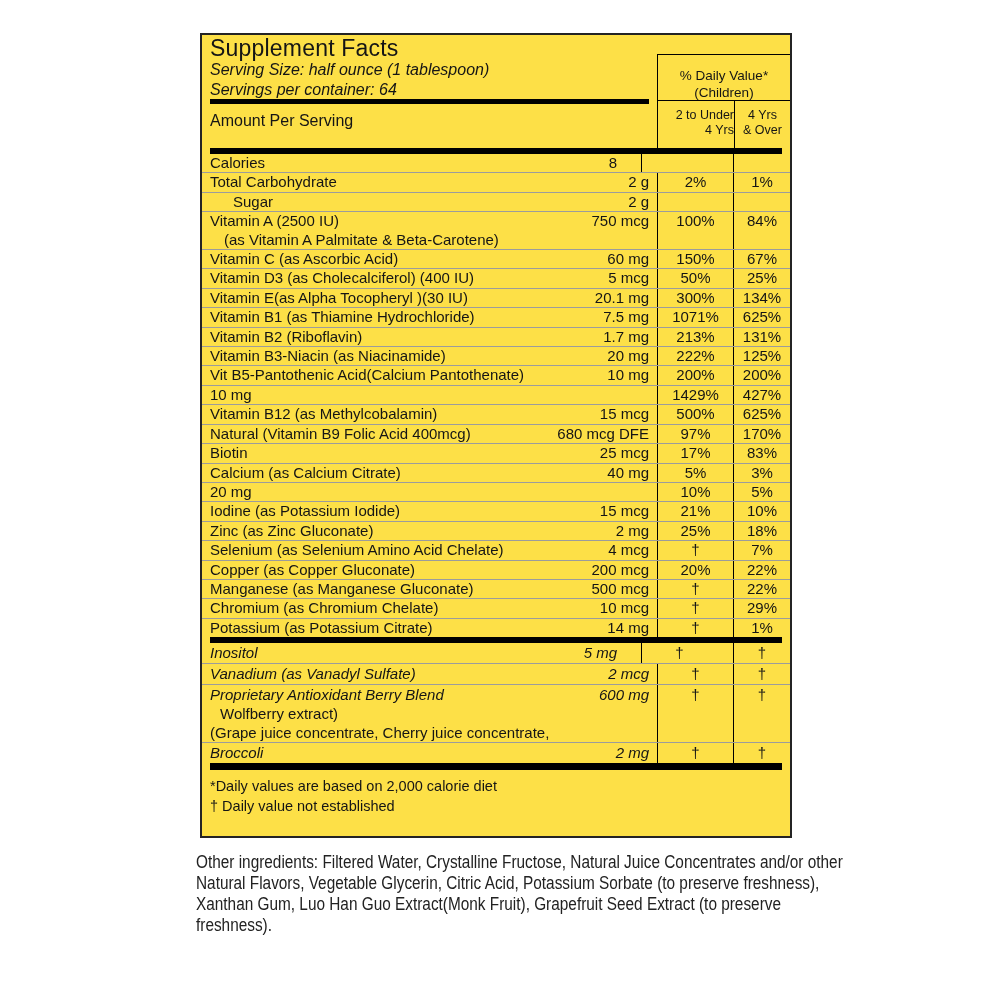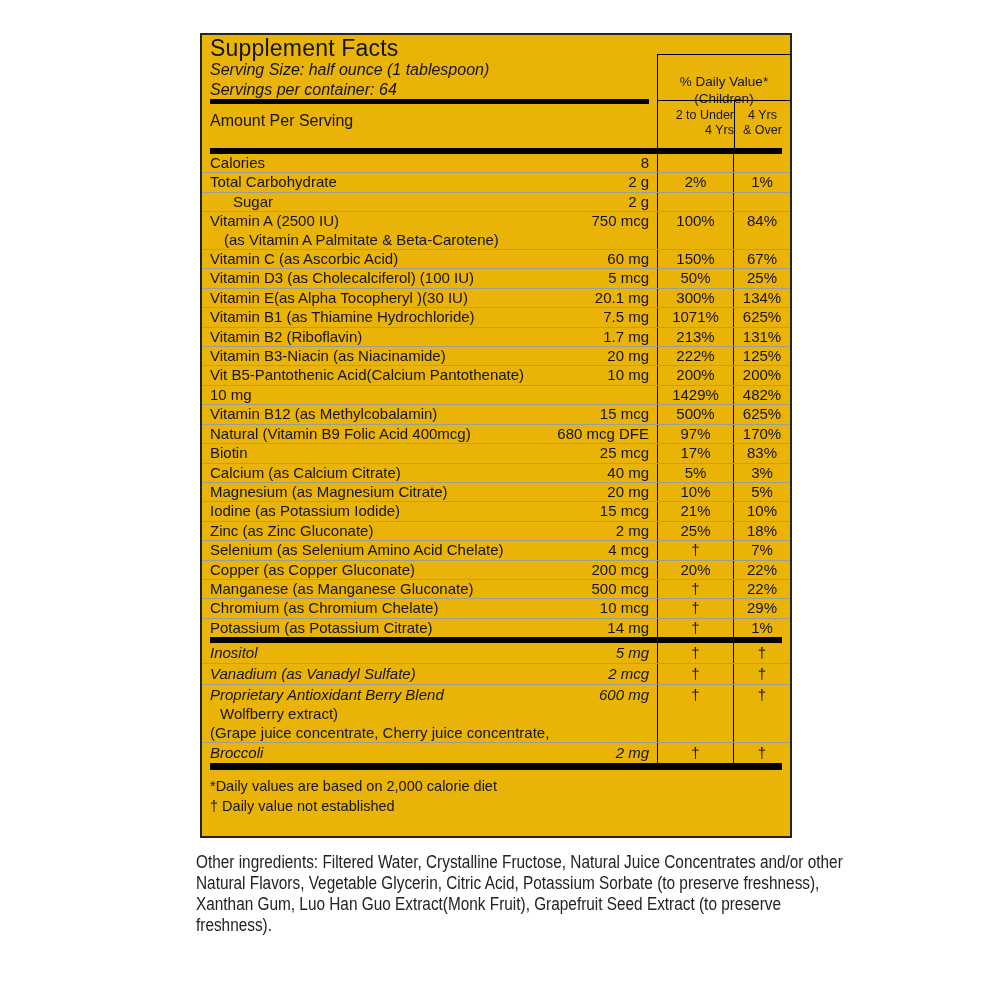--- a/index.html
+++ b/index.html
@@ -1,41 +1,41 @@
 <!DOCTYPE html>
 <html><head>
 <meta charset="utf-8">
 <style>
   * { box-sizing: border-box; margin: 0; padding: 0; }
   html,body { background:#fff; }
   body { font-family:"Liberation Sans", sans-serif; color:#151515; }
   .sheet { position:relative; width:1000px; height:1000px; background:#fff; overflow:hidden; }
 
-  .label { position:absolute; left:200px; top:33px; width:592px; border:2px solid #242424; background:#eab308; }
+  .label { position:absolute; left:200px; top:33px; width:592px; border:2px solid #242424; background:#fde047; }
 
   
   .header { position:relative; height:113px; }
   .title { position:absolute; left:8px; top:0px; font-size:23px; letter-spacing:.2px; white-space:nowrap; }
   .serving { position:absolute; left:8px; top:25px; font-size:16px; line-height:19.5px; white-space:nowrap;font-style:italic; }
   .bar1 { position:absolute; left:8px; right:141px; top:64px; height:5px; background:#000; }
   .amount-header { position:absolute; left:8px; top:77px; font-size:16px; }
   .dv-box { position:absolute; top:19px; right:0; bottom:0; width:133px; border-top:1.5px solid #000; border-left:1.5px solid #000; text-align:center; font-size:13.5px; line-height:17px; }
-  .dv-l1 { margin-top:18px; }
+  .dv-l1 { margin-top:12px; }
   .yrs { position:absolute; left:0; right:0; top:45px; bottom:0; border-top:1.5px solid #000; display:flex; font-size:12.5px; line-height:15px; }
   .yrs-c1 { width:76px; padding-top:7px; text-align:right; }
   .yrs-c2 { flex:1; border-left:1.5px solid #000; padding-top:7px; text-align:center; }
 
   
   .bar { height:6px; background:#000; margin:0 8px; }
   .bar-b { height:7px; }
 
   
   .rows { font-size:15px; }
   .row { display:grid; grid-template-columns:1fr 76px 57px; border-top:1px solid #9c9c9c; }
-  .rows .row:first-child { border-top:none; }
+  .rows .row:first-child { border-top:none;gap:16px; }
   .cell-main { padding:0 8px; min-width:0; }
   .line { display:flex; justify-content:space-between; line-height:18.4px; white-space:nowrap; }
   .sub { line-height:18.4px; white-space:nowrap; }
   .cell-dv { border-left:1.5px solid #000; text-align:center; line-height:18.4px; }
   .rows2 .line { line-height:20px;font-style:italic; }
   .rows2 .cell-dv { line-height:20px; }
   .rows2 .sub { line-height:18.4px; }
 
   
   .foot { padding:6px 8px 20px; font-size:14.5px; line-height:20px; }
@@ -123,21 +123,21 @@
               <span>Vitamin C (as Ascorbic Acid)</span>
               <span>60 mg</span>
             </div>
           </div>
           <div class="cell-dv">150%</div>
           <div class="cell-dv">67%</div>
         </div>
         <div class="row">
           <div class="cell-main">
             <div class="line">
-              <span>Vitamin D3 (as Cholecalciferol) (100 IU)</span>
+              <span>Vitamin D3 (as Cholecalciferol) (400 IU)</span>
               <span>5 mcg</span>
             </div>
           </div>
           <div class="cell-dv">50%</div>
           <div class="cell-dv">25%</div>
         </div>
         <div class="row">
           <div class="cell-main">
             <div class="line">
               <span>Vitamin E(as Alpha Tocopheryl )(30 IU)</span>
@@ -187,21 +187,21 @@
           <div class="cell-dv">200%</div>
           <div class="cell-dv">200%</div>
         </div>
         <div class="row">
           <div class="cell-main">
             <div class="line">
               <span>10 mg</span>
             </div>
           </div>
           <div class="cell-dv">1429%</div>
-          <div class="cell-dv">482%</div>
+          <div class="cell-dv">427%</div>
         </div>
         <div class="row">
           <div class="cell-main">
             <div class="line">
               <span>Vitamin B12 (as Methylcobalamin)</span>
               <span>15 mcg</span>
             </div>
           </div>
           <div class="cell-dv">500%</div>
           <div class="cell-dv">625%</div>
@@ -232,21 +232,20 @@
               <span>Calcium (as Calcium Citrate)</span>
               <span>40 mg</span>
             </div>
           </div>
           <div class="cell-dv">5%</div>
           <div class="cell-dv">3%</div>
         </div>
         <div class="row">
           <div class="cell-main">
             <div class="line">
-              <span>Magnesium (as Magnesium Citrate)</span>
               <span>20 mg</span>
             </div>
           </div>
           <div class="cell-dv">10%</div>
           <div class="cell-dv">5%</div>
         </div>
         <div class="row">
           <div class="cell-main">
             <div class="line">
               <span>Iodine (as Potassium Iodide)</span>

